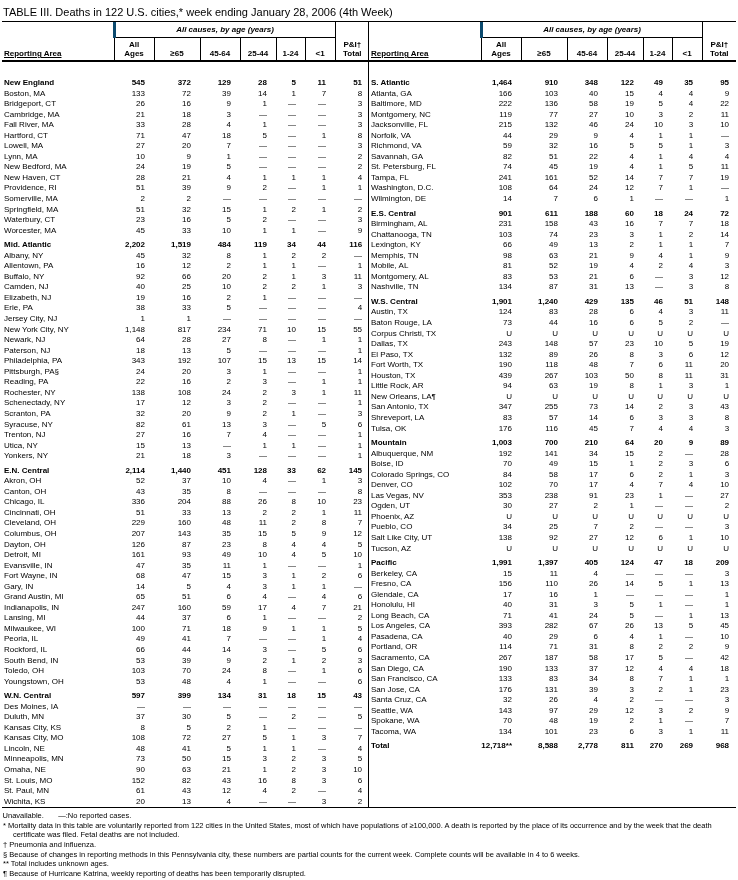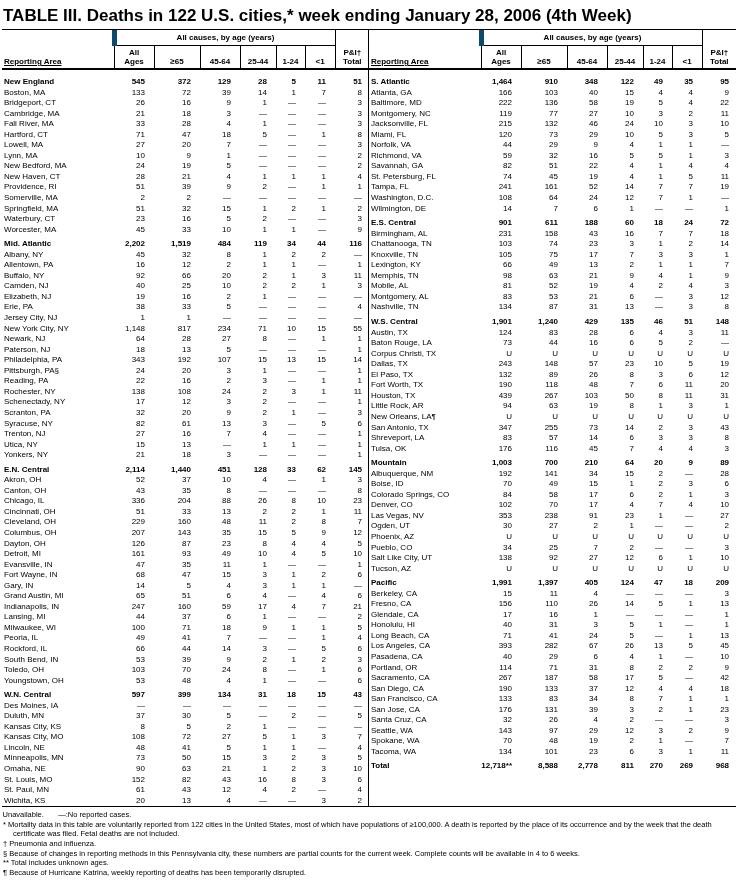--- a/index.html
+++ b/index.html
@@ -5,21 +5,21 @@
   * { box-sizing: border-box; }
   html, body { margin: 0; padding: 0; }
   body {
     width: 738px; height: 880px;
     background: #fff; color: #000;
     font-family: "Liberation Sans", sans-serif;
     overflow: hidden;
   }
   .page { padding: 6px 2px 0 2px; }
   .title {
-    font-size: 17px; font-weight: bold;
+    font-size: 11px; font-weight: normal;
     margin: 0 0 3px 1px;
     letter-spacing: 0;
   }
   .tablewrap {
     display: flex;
     align-items: stretch;
     border-top: 1px solid #000;
     border-bottom: 1px solid #000;
   }
   .panel { width: 367px; }
@@ -37,43 +37,43 @@
   col.c-2544 { width: 36px; }
   col.c-124  { width: 29px; }
   col.c-lt1  { width: 30px; }
   col.c-pi   { width: 34px; }
   thead th {
     font-weight: bold; padding: 0;
     font-size: 8px; line-height: 9px;
   }
   tr.h1 th { height: 15px; }
   tr.h1 th.group {
-    border-left: 5px solid #0c4a6e;
+    border-left: 3px solid #0c4a6e;
     border-right: 1px solid #000;
     border-bottom: 1px solid #000;
-    text-align: center; vertical-align: middle;
+    text-align: center; vertical-align: middle; font-style: italic;
   }
   tr.h2 th {
     height: 24px; vertical-align: bottom;
     padding-bottom: 2px;
     border-bottom: 2px solid #000;
     text-align: center;
   }
   tr.h2 th.area { text-align: left; padding-left: 2px; text-decoration: underline; }
   tr.h2 th.numh { border-left: 1px solid #000; }
   tbody td {
     padding: 0; line-height: 10.55px; height: 10.55px;
     white-space: nowrap; overflow: hidden;
   }
   tbody td.area { text-align: left; padding-left: 2px; }
   tbody td.num { text-align: right; padding-right: 9px; }
   tbody td.num:last-child { padding-right: 7px; }
   tbody tr.section td { font-weight: bold; }
   tbody tr.section td { padding-top: 4px; height: 14.5px; }
-  tbody tr:first-child.section td { padding-top: 7px; height: 10.55px; margin-top: 12px; }
+  tbody tr:first-child.section td { padding-top: 16px; height: 10.55px; margin-top: 12px; }
   .footnotes {
     margin: 3px 0 0 1px;
     font-size: 7.5px; line-height: 9.6px;
   }
   .fn { padding-left: 10px; text-indent: -10px; }
   .fn-legend span { display: inline-block; }
   .fn-legend .gap { width: 24px; }
   .fn-marker { display: inline; }
 </style>
 </head>
@@ -884,30 +884,20 @@
               <td class="area">Jacksonville, FL</td>
               <td class="num">215</td>
               <td class="num">132</td>
               <td class="num">46</td>
               <td class="num">24</td>
               <td class="num">10</td>
               <td class="num">3</td>
               <td class="num">10</td>
             </tr>
             <tr>
-              <td class="area">Miami, FL</td>
-              <td class="num">120</td>
-              <td class="num">73</td>
-              <td class="num">29</td>
-              <td class="num">10</td>
-              <td class="num">5</td>
-              <td class="num">3</td>
-              <td class="num">5</td>
-            </tr>
-            <tr>
               <td class="area">Norfolk, VA</td>
               <td class="num">44</td>
               <td class="num">29</td>
               <td class="num">9</td>
               <td class="num">4</td>
               <td class="num">1</td>
               <td class="num">1</td>
               <td class="num">—</td>
             </tr>
             <tr>
@@ -992,30 +982,20 @@
             </tr>
             <tr>
               <td class="area">Chattanooga, TN</td>
               <td class="num">103</td>
               <td class="num">74</td>
               <td class="num">23</td>
               <td class="num">3</td>
               <td class="num">1</td>
               <td class="num">2</td>
               <td class="num">14</td>
-            </tr>
-            <tr>
-              <td class="area">Knoxville, TN</td>
-              <td class="num">105</td>
-              <td class="num">75</td>
-              <td class="num">17</td>
-              <td class="num">7</td>
-              <td class="num">3</td>
-              <td class="num">3</td>
-              <td class="num">1</td>
             </tr>
             <tr>
               <td class="area">Lexington, KY</td>
               <td class="num">66</td>
               <td class="num">49</td>
               <td class="num">13</td>
               <td class="num">2</td>
               <td class="num">1</td>
               <td class="num">1</td>
               <td class="num">7</td>

